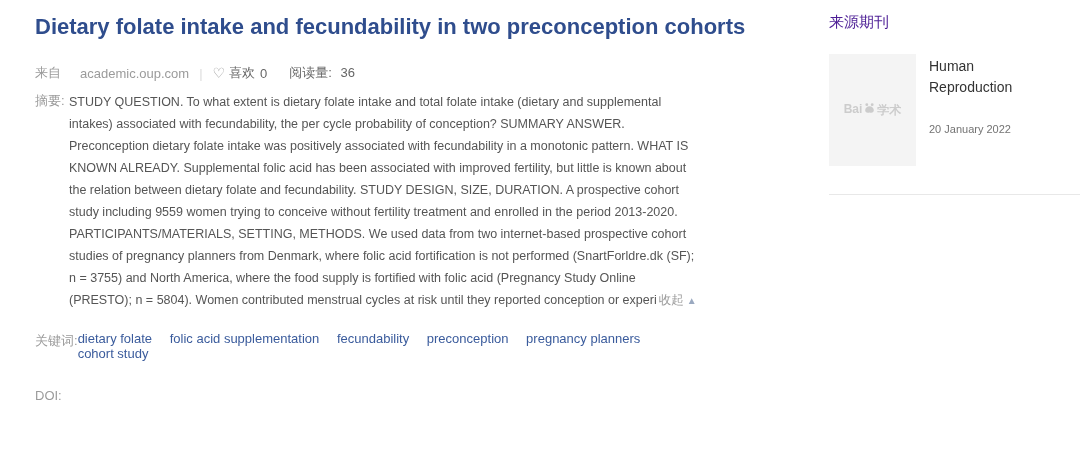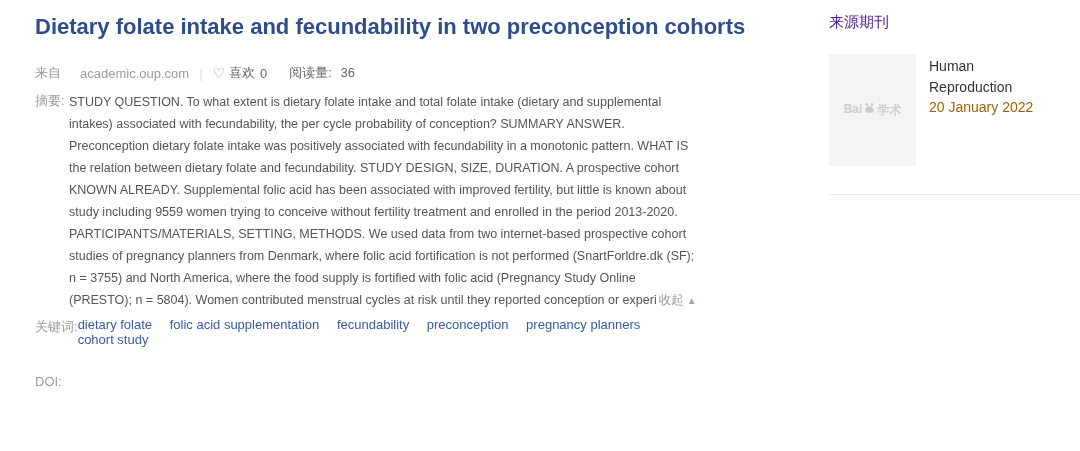--- a/index.html
+++ b/index.html
@@ -30,39 +30,39 @@
   .row-label { color:#9b9b9b; flex:0 0 auto; min-width:34px; margin-right:0; line-height:20px; }
   .row-authors { margin-top:20px; }
   .authors { color:#3a5b9c; line-height:20px; }
   .author { cursor:pointer; white-space:nowrap; }
   .author:not(:last-child)::after { content:"\FF0C"; }
   .row-abstract { margin-top:9px; }
   .abstract { color:#555555; font-size:12.5px; }
   .abs-line { line-height:22px; white-space:nowrap; }
   .collapse-link { color:#9b9b9b; cursor:pointer; margin-left:2px; }
   .collapse-link .tri { color:#9aa9c0; font-size:10px; margin-left:3px; }
-  .row-keywords { margin-top:5px; }
+  .row-keywords { margin-top:19px; }
   .keywords { max-width:620px; line-height:15px; }
   .keyword { color:#3a5b9c; margin-right:14px; cursor:pointer; display:inline-block; }
   .row-doi { margin-top:25px; }
   .doi-value { color:#555555; line-height:20px; }
 
   
   .sidebar { position:absolute; left:829px; top:12px; width:251px; }
   .sidebar-heading { font-size:15px; color:#4c1d95; font-weight:normal; line-height:20px; }
   .journal-card { margin-top:22px; display:flex; }
   .journal-cover {
     width:87px; height:112px; background:#f4f4f4; flex:0 0 auto;
     display:flex; align-items:center; justify-content:center;
   }
   .watermark { display:flex; align-items:flex-start; color:#cccccc; font-size:12px; font-weight:bold; }
   .watermark svg { margin:0 1px; display:block; }
   .journal-info { margin-left:13px; padding-top:2px; }
   .journal-name { font-size:14px; color:#333333; line-height:21px; width:130px; cursor:pointer; }
-  .journal-date { margin-top:1px; font-size:14px; color:#a16207; }
+  .journal-date { margin-top:25px; font-size:11px; color:#737373; }
   .sidebar-divider { margin-top:28px; height:1px; background:#e8e8e8; width:251px; }
 </style>
 </head>
 <body>
 
 <div class="page">
 
   <div class="main">
 
     <h1 class="title">Dietary folate intake and fecundability in two preconception cohorts</h1>
@@ -82,22 +82,22 @@
       </span>
     </div>
 
 
     <div class="row row-abstract">
       <span class="row-label">摘要:</span>
       <div class="abstract">
         <div class="abs-line">STUDY QUESTION. To what extent is dietary folate intake and total folate intake (dietary and supplemental</div>
         <div class="abs-line">intakes) associated with fecundability, the per cycle probability of conception? SUMMARY ANSWER.</div>
         <div class="abs-line">Preconception dietary folate intake was positively associated with fecundability in a monotonic pattern. WHAT IS</div>
+        <div class="abs-line">KNOWN ALREADY. Supplemental folic acid has been associated with improved fertility, but little is known about</div>
         <div class="abs-line">the relation between dietary folate and fecundability. STUDY DESIGN, SIZE, DURATION. A prospective cohort</div>
-        <div class="abs-line">KNOWN ALREADY. Supplemental folic acid has been associated with improved fertility, but little is known about</div>
         <div class="abs-line">study including 9559 women trying to conceive without fertility treatment and enrolled in the period 2013-2020.</div>
         <div class="abs-line">PARTICIPANTS/MATERIALS, SETTING, METHODS. We used data from two internet-based prospective cohort</div>
         <div class="abs-line">studies of pregnancy planners from Denmark, where folic acid fortification is not performed (SnartForldre.dk (SF);</div>
         <div class="abs-line">n = 3755) and North America, where the food supply is fortified with folic acid (Pregnancy Study Online</div>
         <div class="abs-line">
           <span>(PRESTO); n = 5804). Women contributed menstrual cycles at risk until they reported conception or experi</span><span class="collapse-link"><span>收起</span><span class="tri">▲</span></span>
         </div>
       </div>
     </div>
 

